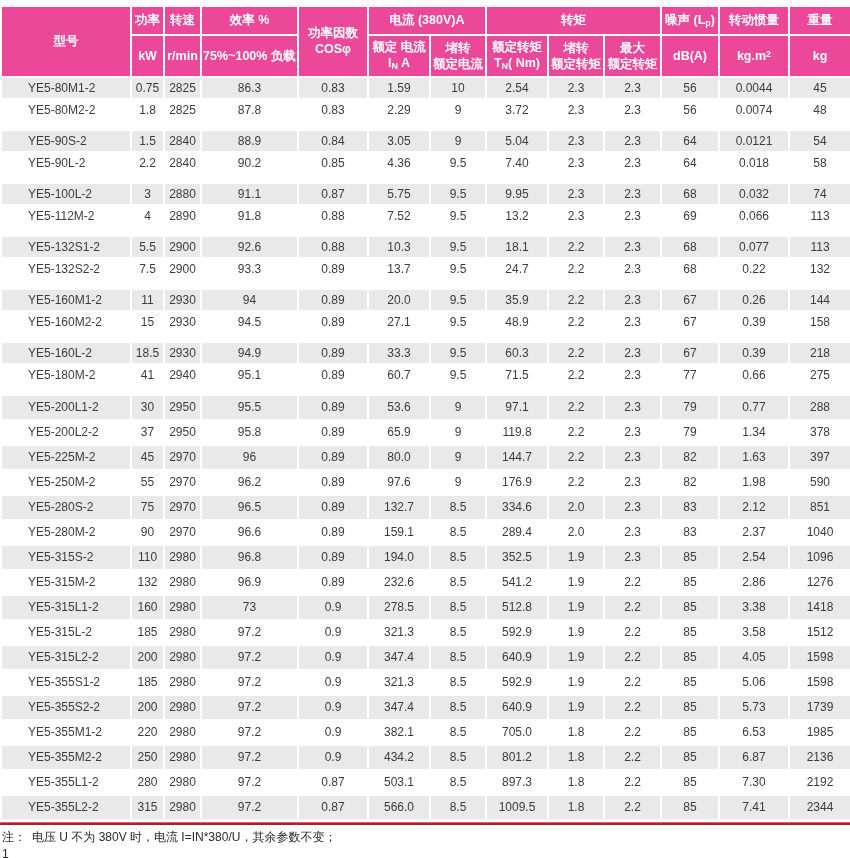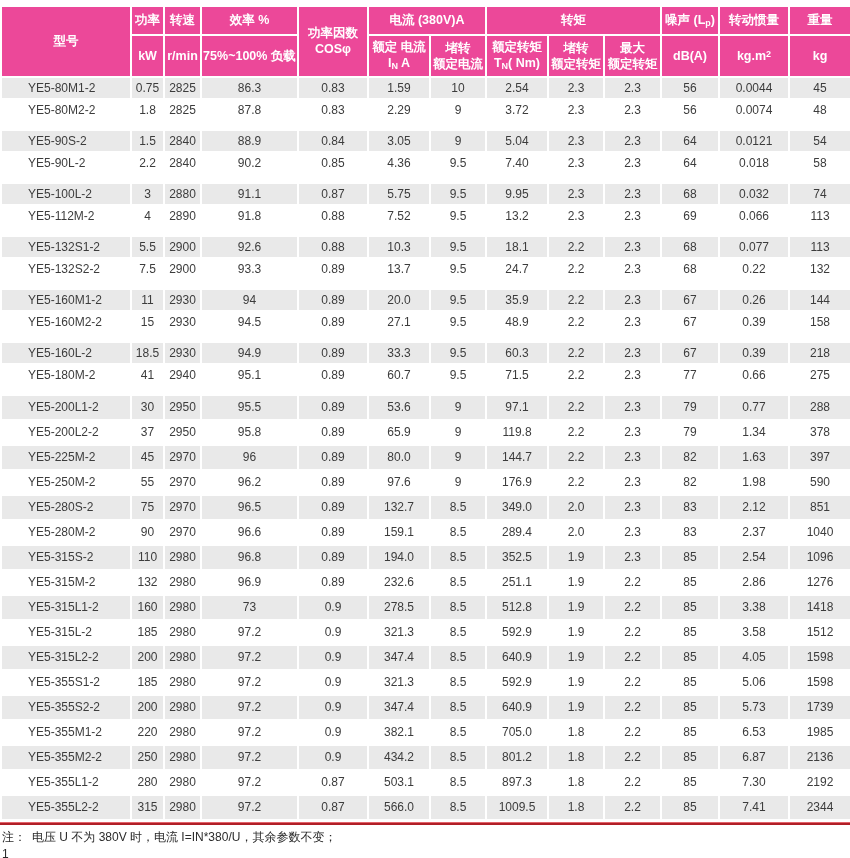--- a/index.html
+++ b/index.html
@@ -415,21 +415,21 @@
           <td>590</td>
         </tr>
         <tr class="gray r-lg">
           <td class="model">YE5-280S-2</td>
           <td>75</td>
           <td>2970</td>
           <td>96.5</td>
           <td>0.89</td>
           <td>132.7</td>
           <td>8.5</td>
-          <td>349.0</td>
+          <td>334.6</td>
           <td>2.0</td>
           <td>2.3</td>
           <td>83</td>
           <td>2.12</td>
           <td>851</td>
         </tr>
         <tr class="white r-lg">
           <td class="model">YE5-280M-2</td>
           <td>90</td>
           <td>2970</td>
@@ -460,21 +460,21 @@
           <td>1096</td>
         </tr>
         <tr class="white r-lg">
           <td class="model">YE5-315M-2</td>
           <td>132</td>
           <td>2980</td>
           <td>96.9</td>
           <td>0.89</td>
           <td>232.6</td>
           <td>8.5</td>
-          <td>251.1</td>
+          <td>541.2</td>
           <td>1.9</td>
           <td>2.2</td>
           <td>85</td>
           <td>2.86</td>
           <td>1276</td>
         </tr>
         <tr class="gray r-lg">
           <td class="model">YE5-315L1-2</td>
           <td>160</td>
           <td>2980</td>

